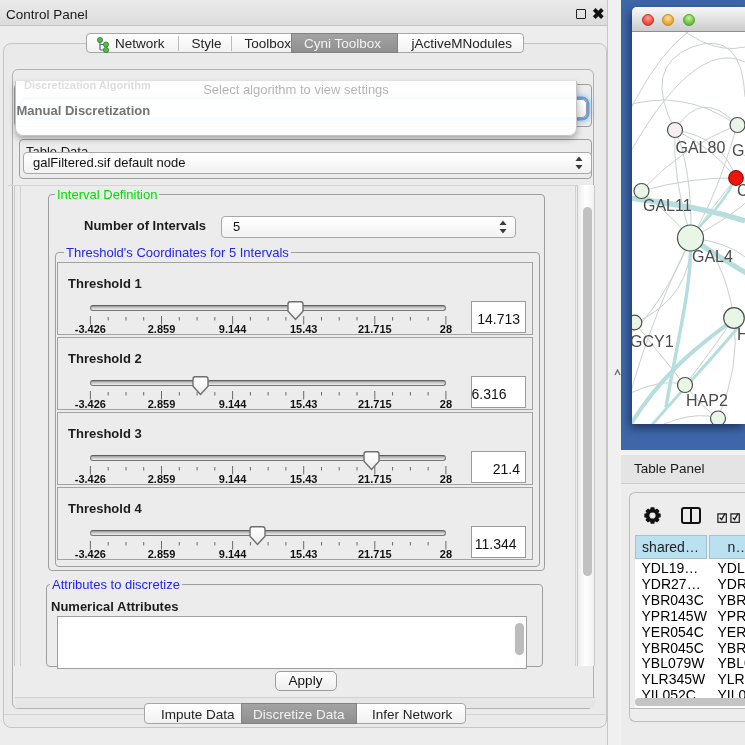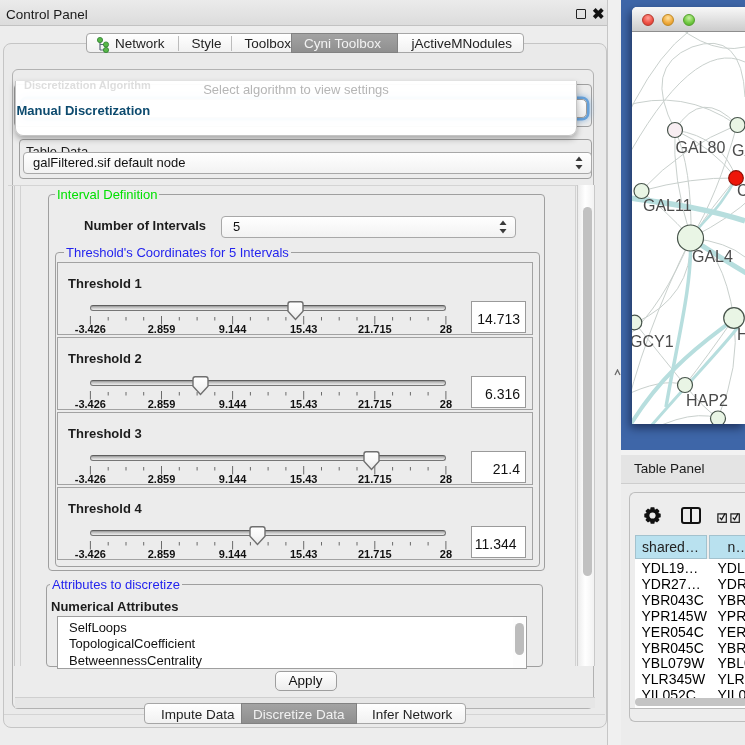--- a/index.html
+++ b/index.html
@@ -156,21 +156,21 @@
   <svg class="abs" style="left:192.1px;top:375.7px;" width="17" height="20" viewBox="0 0 17 20">
       <path d="M3.2 0.8 L13.8 0.8 Q16 0.8 16 3 L16 10.3 L8.5 18.4 L1 10.3 L1 3 Q1 0.8 3.2 0.8 Z" fill="url(#thg1)" stroke="#6f6f6f" stroke-width="1.4"></path>
       <defs>
         <linearGradient id="thg1" x1="0" y1="0" x2="0" y2="1">
           <stop offset="0" stop-color="#ffffff"></stop>
           <stop offset="0.55" stop-color="#f6f6f6"></stop>
           <stop offset="1" stop-color="#e8e8e8"></stop>
         </linearGradient>
       </defs>
     </svg>
-  <div class="abs" style="left:470.5px;top:375.5px;width:55px;height:32.5px;background:#ffffff;border:1px solid #9a9a9a;text-align:right;font-size:14px;line-height:35px;padding-right:4.5px;color:#111;">6.316</div>
+  <div class="abs" style="left:470.5px;top:375.5px;width:55px;height:32.5px;background:#ffffff;border:1px solid #9a9a9a;text-align:left;font-size:14px;line-height:35px;padding-right:4.5px;color:#111;">6.316</div>
 
   <div class="abs" style="left:56.5px;top:412px;width:476.5px;height:72.5px;border:1px solid #a2a2a2;"></div>
   <div class="abs" style="left:68px;top:427px;font-size:13px;line-height:13px;font-weight:bold;">Threshold 3</div>
   <div class="abs" style="left:90.4px;top:454.5px;width:355.5px;height:6px;border-radius:3px;background:linear-gradient(#9f9f9f 8%,#c9c9c9 45%,#ededed);border:1px solid #767676;border-top-color:#5e5e5e;"></div>
   <svg class="abs" style="left:88px;top:465px;" width="360" height="11" viewBox="0 0 360 11">
       <path d="M2.4 1 L2.4 9.5" stroke="#6b6b6b" stroke-width="1"></path>
       <path d="M20.2 2 L20.2 5.5" stroke="#6b6b6b" stroke-width="1"></path>
       <path d="M38.0 2 L38.0 5.5" stroke="#6b6b6b" stroke-width="1"></path>
       <path d="M55.7 2 L55.7 5.5" stroke="#6b6b6b" stroke-width="1"></path>
       <path d="M73.5 1 L73.5 9.5" stroke="#6b6b6b" stroke-width="1"></path>
@@ -250,30 +250,29 @@
           <stop offset="1" stop-color="#e8e8e8"></stop>
         </linearGradient>
       </defs>
     </svg>
   <div class="abs" style="left:470.5px;top:525.5px;width:55px;height:32.5px;background:#ffffff;border:1px solid #9a9a9a;text-align:right;font-size:14px;line-height:35px;padding-right:8px;color:#111;">11.344</div>
 
   <div class="abs grpbrd" style="left:46px;top:584px;width:497px;height:83px;"></div>
   <div class="grptitle" style="left:50px;top:579px;font-size:13px;color:#2424ee;">Attributes to discretize</div>
   <div class="abs" style="left:51px;top:599.5px;font-size:13px;line-height:13px;font-weight:bold;">Numerical Attributes</div>
   <div class="abs" style="left:57px;top:615.5px;width:470px;height:53px;background:#ffffff;border:1px solid #9f9f9f;overflow:hidden;">
-    <div style="position:absolute;left:11px;top:3px;font-size:13px;line-height:16.5px;color:#111;">SelfLoops<br>TopologicalCoefficient<br>BetweennessCentrality</div>
     <div style="position:absolute;right:1px;top:0px;width:12px;height:53px;background:#fdfdfd;"></div>
     <div style="position:absolute;right:2px;top:6px;width:9.5px;height:32px;background:#bcbcbc;border-radius:5px;"></div>
   </div>
 
   <div class="abs" style="left:274.5px;top:671px;width:62px;height:20px;background:linear-gradient(#ffffff,#ededed);border:1px solid #9e9e9e;border-radius:5px;text-align:center;font-size:13.5px;line-height:17.5px;color:#111;">Apply</div>
 
   <div class="abs" style="left:15px;top:80.5px;width:562px;height:55px;background:rgba(255,255,255,0.965);border:1px solid #c4c4c4;border-top:none;border-radius:0 0 8px 8px;box-shadow:0 3px 6px rgba(0,0,0,0.3);"></div>
   <div class="abs" style="left:15px;top:83px;width:562px;text-align:center;font-size:13px;line-height:13px;color:#b5b5b5;">Select algorithm to view settings</div>
-  <div class="abs" style="left:16.5px;top:104px;font-size:13px;line-height:13px;font-weight:bold;color:#0c4a6e;">Manual Discretization</div>
+  <div class="abs" style="left:16.5px;top:104px;font-size:13px;line-height:13px;font-weight:bold;color:#737373;">Manual Discretization</div>
 
   <div class="abs" style="left:24px;top:79px;font-size:11px;line-height:13px;font-weight:bold;color:rgba(70,70,70,0.18);">Discretization Algorithm</div>
 
   <div class="abs" style="left:577px;top:185px;width:18px;height:481px;background:linear-gradient(90deg,#ececec,#ffffff 45%,#f2f2f2);border-left:1px solid #c9c9c9;border-right:1px solid #c9c9c9;"></div>
   <div class="abs" style="left:582.5px;top:207px;width:9px;height:369px;background:#c1c1c1;border-radius:5px;"></div>
 
   <div class="abs" id="bottabs" style="left:144px;top:702.5px;width:322px;height:21.5px;background:linear-gradient(#ffffff,#f1f1f1);border:1px solid #a6a6a6;border-radius:4px;">
     <div class="abs" style="left:95.5px;top:-1px;width:116px;height:21.5px;background:linear-gradient(#a3a3a3,#8f8f8f);border:1px solid #828282;"></div>
     <div class="abs" style="left:16px;top:4px;font-size:13.5px;line-height:13.5px;color:#232323;">Impute Data</div>
     <div class="abs" style="left:108px;top:4px;font-size:13.5px;line-height:13.5px;color:#f2f2f2;">Discretize Data</div>

